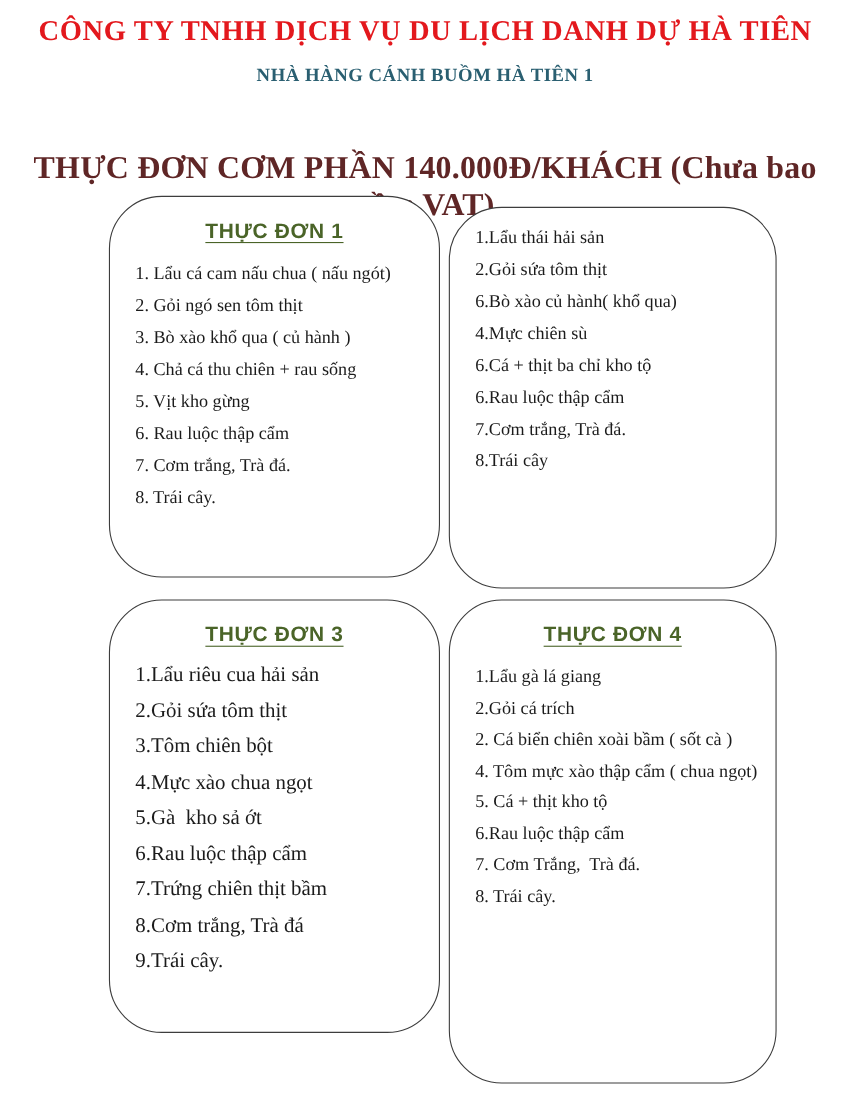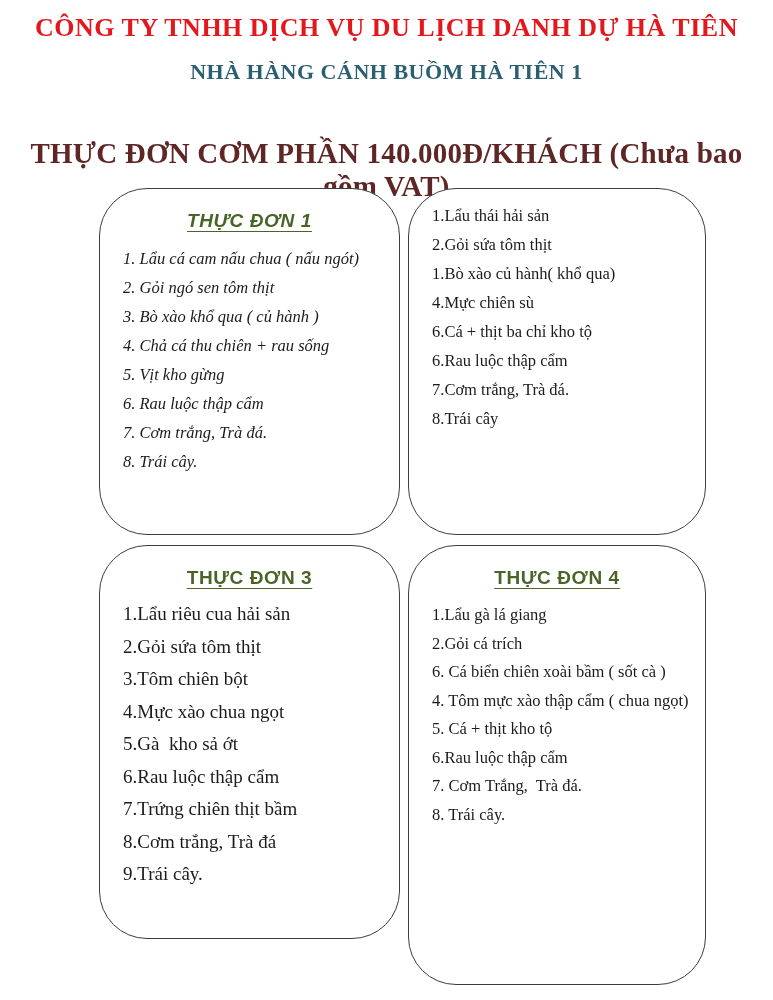--- a/index.html
+++ b/index.html
@@ -23,39 +23,39 @@
     font-weight: bold;
   }
   .company-title {
     top: 13px;
     font-size: 26px;
     color: #e3181d;
     letter-spacing: 0.5px;
   }
   .restaurant-title {
     top: 59px;
-    font-size: 22px;
+    font-size: 17px;
     color: #2a5f71;
     letter-spacing: 0.5px;
   }
   .menu-section-title {
     top: 137px;
     font-size: 29px;
     color: #5f2626;
     text-underline-offset: 4px;
     letter-spacing: 0.2px;
   }
   .menu-card {
     position: absolute;
     background: #ffffff;
     border: 1.5px solid #3d3d3d;
     border-radius: 48px;
     box-sizing: border-box;
   }
-  .card-1 { left: 99px;  top: 188px; width: 301px; height: 347px; font-style: italic; }
+  .card-1 { left: 99px;  top: 178px; width: 301px; height: 347px; }
   .card-2 { left: 408px; top: 188px; width: 298px; height: 347px; }
   .card-3 { left: 99px;  top: 545px; width: 301px; height: 394px; }
   .card-4 { left: 408px; top: 545px; width: 298px; height: 440px; }
   .card-title {
     margin-top: 21px;
     text-align: center;
     font-family: "Liberation Sans", sans-serif;
     font-weight: bold;
     font-size: 19px;
     color: #4a6428;
@@ -100,21 +100,21 @@
         <div class="menu-item">6. Rau luộc thập cẩm</div>
         <div class="menu-item">7. Cơm trắng, Trà đá.</div>
         <div class="menu-item">8. Trái cây.</div>
       </div>
   </div>
 
   <div class="menu-card card-2">
     <div class="card-items">
         <div class="menu-item">1.Lẩu thái hải sản</div>
         <div class="menu-item">2.Gỏi sứa tôm thịt</div>
-        <div class="menu-item">1.Bò xào củ hành( khổ qua)</div>
+        <div class="menu-item">6.Bò xào củ hành( khổ qua)</div>
         <div class="menu-item">4.Mực chiên sù</div>
         <div class="menu-item">6.Cá + thịt ba chỉ kho tộ</div>
         <div class="menu-item">6.Rau luộc thập cẩm</div>
         <div class="menu-item">7.Cơm trắng, Trà đá.</div>
         <div class="menu-item">8.Trái cây</div>
       </div>
   </div>
 
   <div class="menu-card card-3">
     <div class="card-title">THỰC ĐƠN 3</div>
@@ -129,21 +129,21 @@
         <div class="menu-item">8.Cơm trắng, Trà đá</div>
         <div class="menu-item">9.Trái cây.</div>
       </div>
   </div>
 
   <div class="menu-card card-4">
     <div class="card-title">THỰC ĐƠN 4</div>
     <div class="card-items">
         <div class="menu-item">1.Lẩu gà lá giang</div>
         <div class="menu-item">2.Gỏi cá trích</div>
-        <div class="menu-item">6. Cá biển chiên xoài bầm ( sốt cà )</div>
+        <div class="menu-item">2. Cá biển chiên xoài bầm ( sốt cà )</div>
         <div class="menu-item">4. Tôm mực xào thập cẩm ( chua ngọt)</div>
         <div class="menu-item">5. Cá + thịt kho tộ</div>
         <div class="menu-item">6.Rau luộc thập cẩm</div>
         <div class="menu-item">7. Cơm Trắng,  Trà đá.</div>
         <div class="menu-item">8. Trái cây.</div>
       </div>
   </div>
 
 </div>
 

